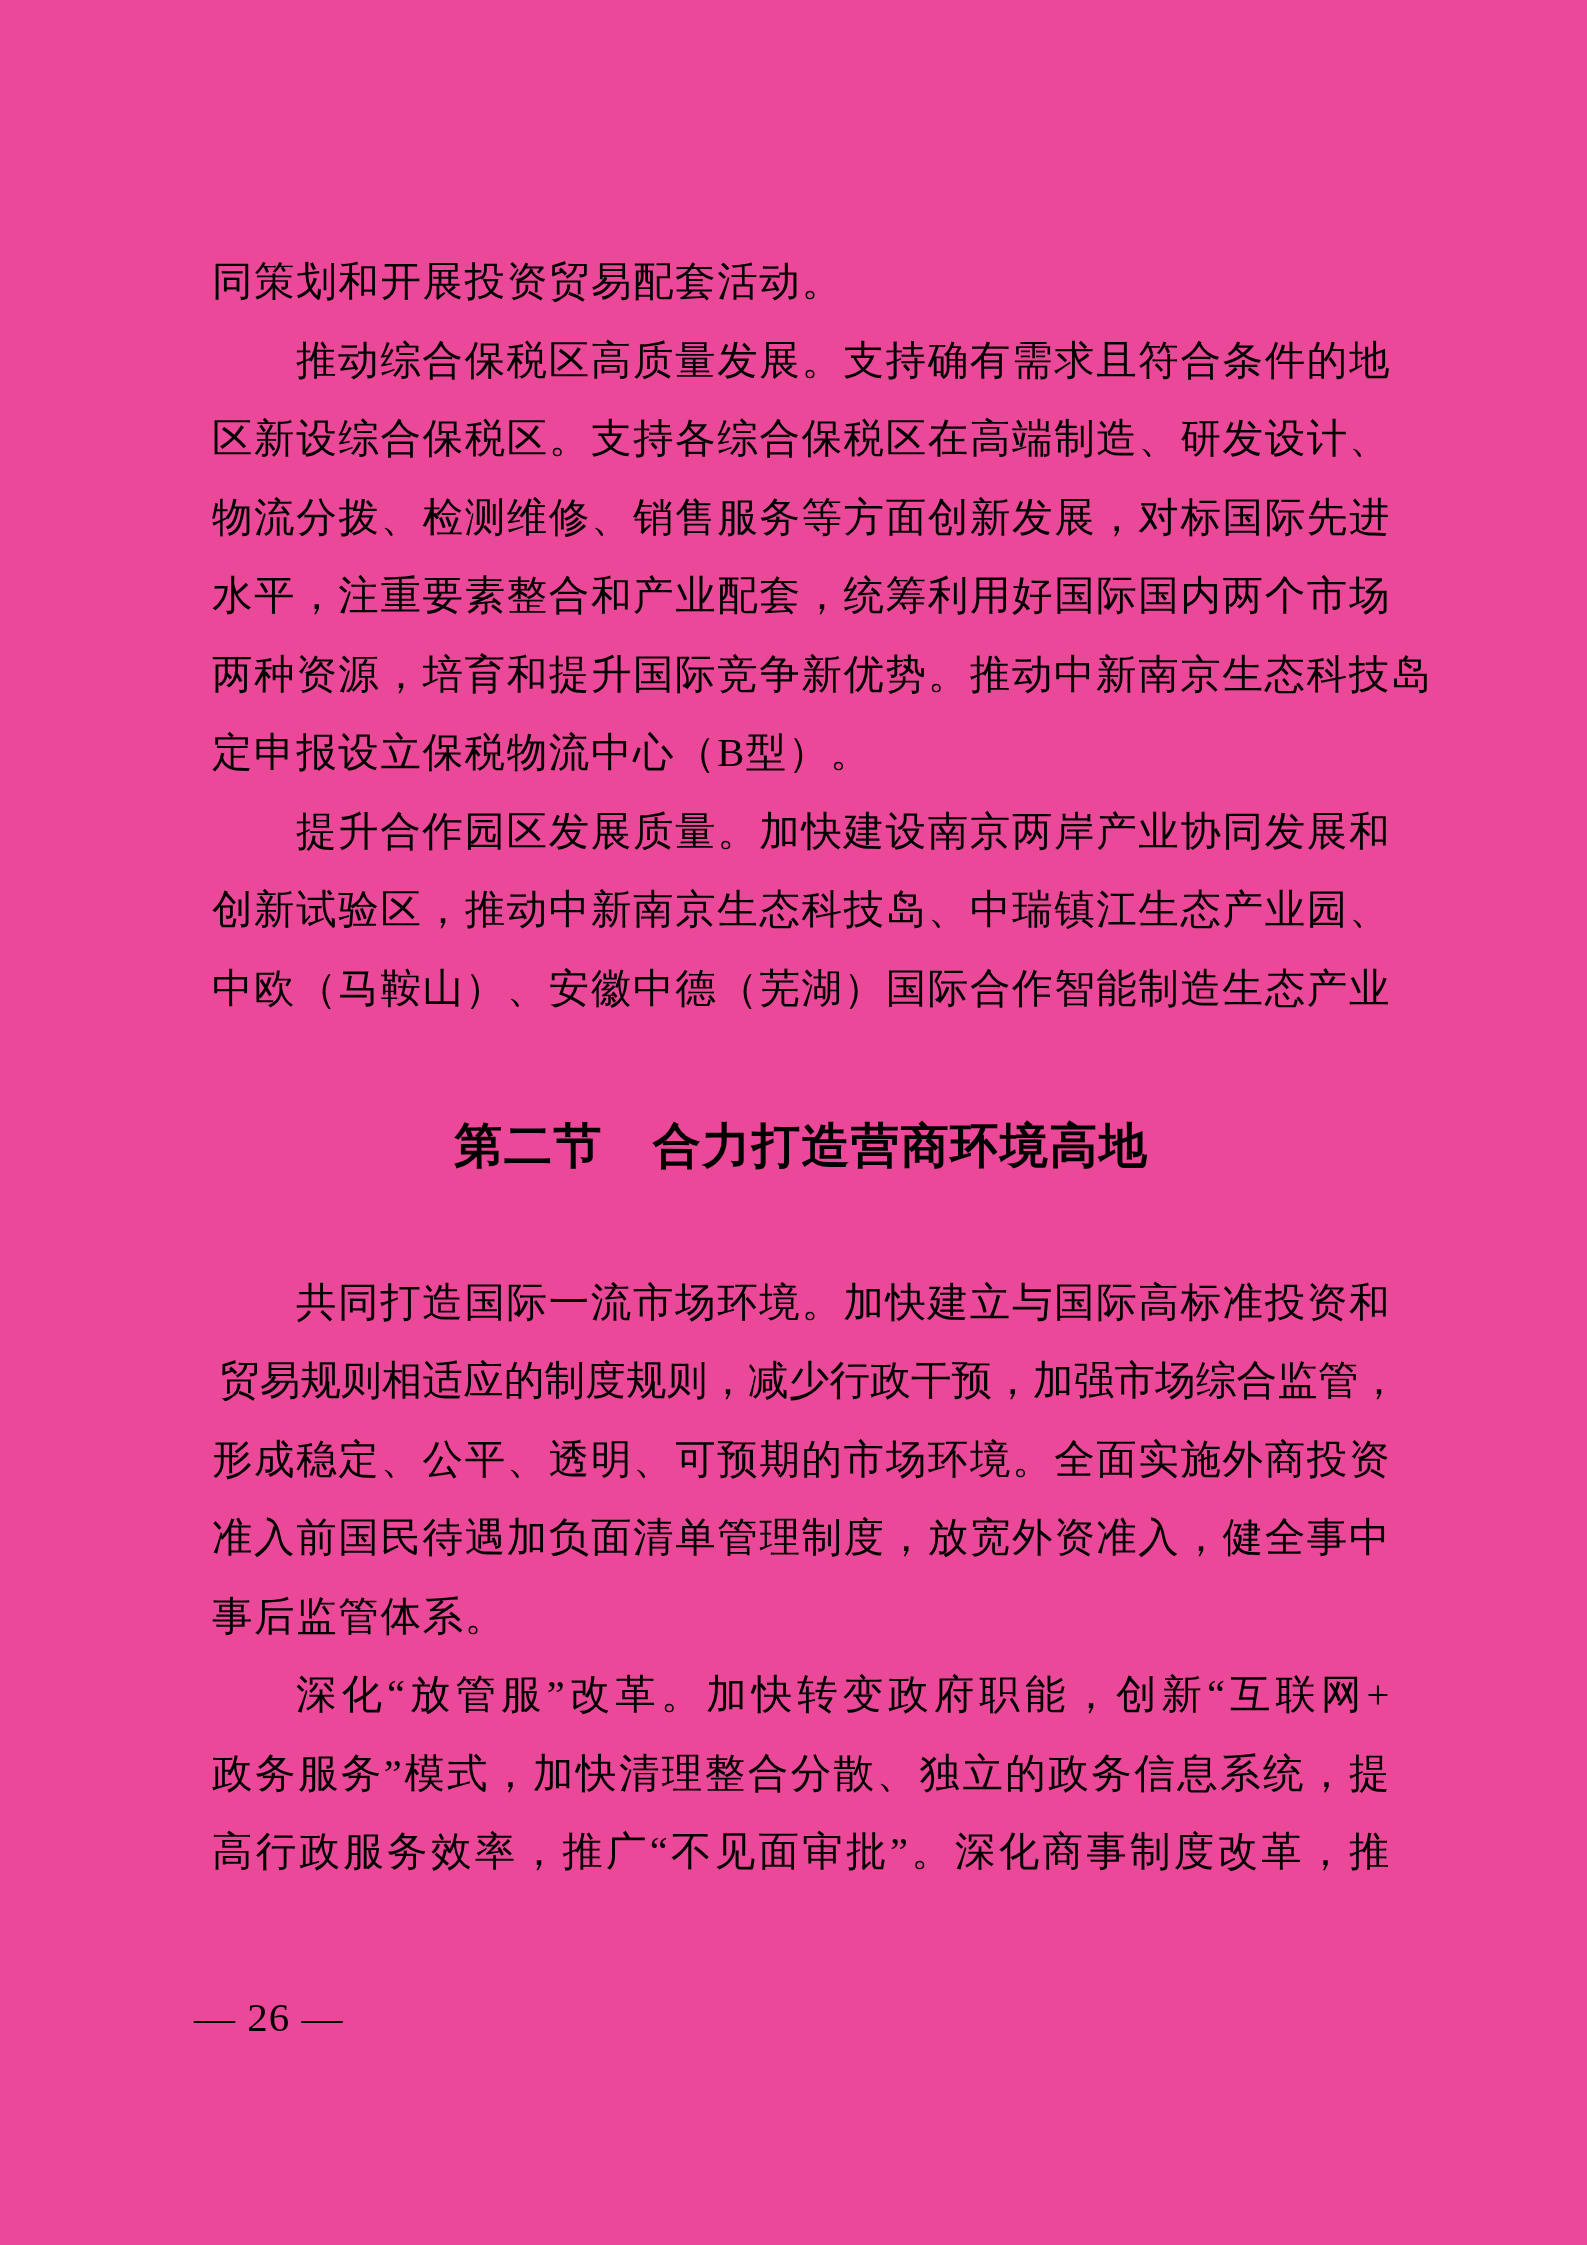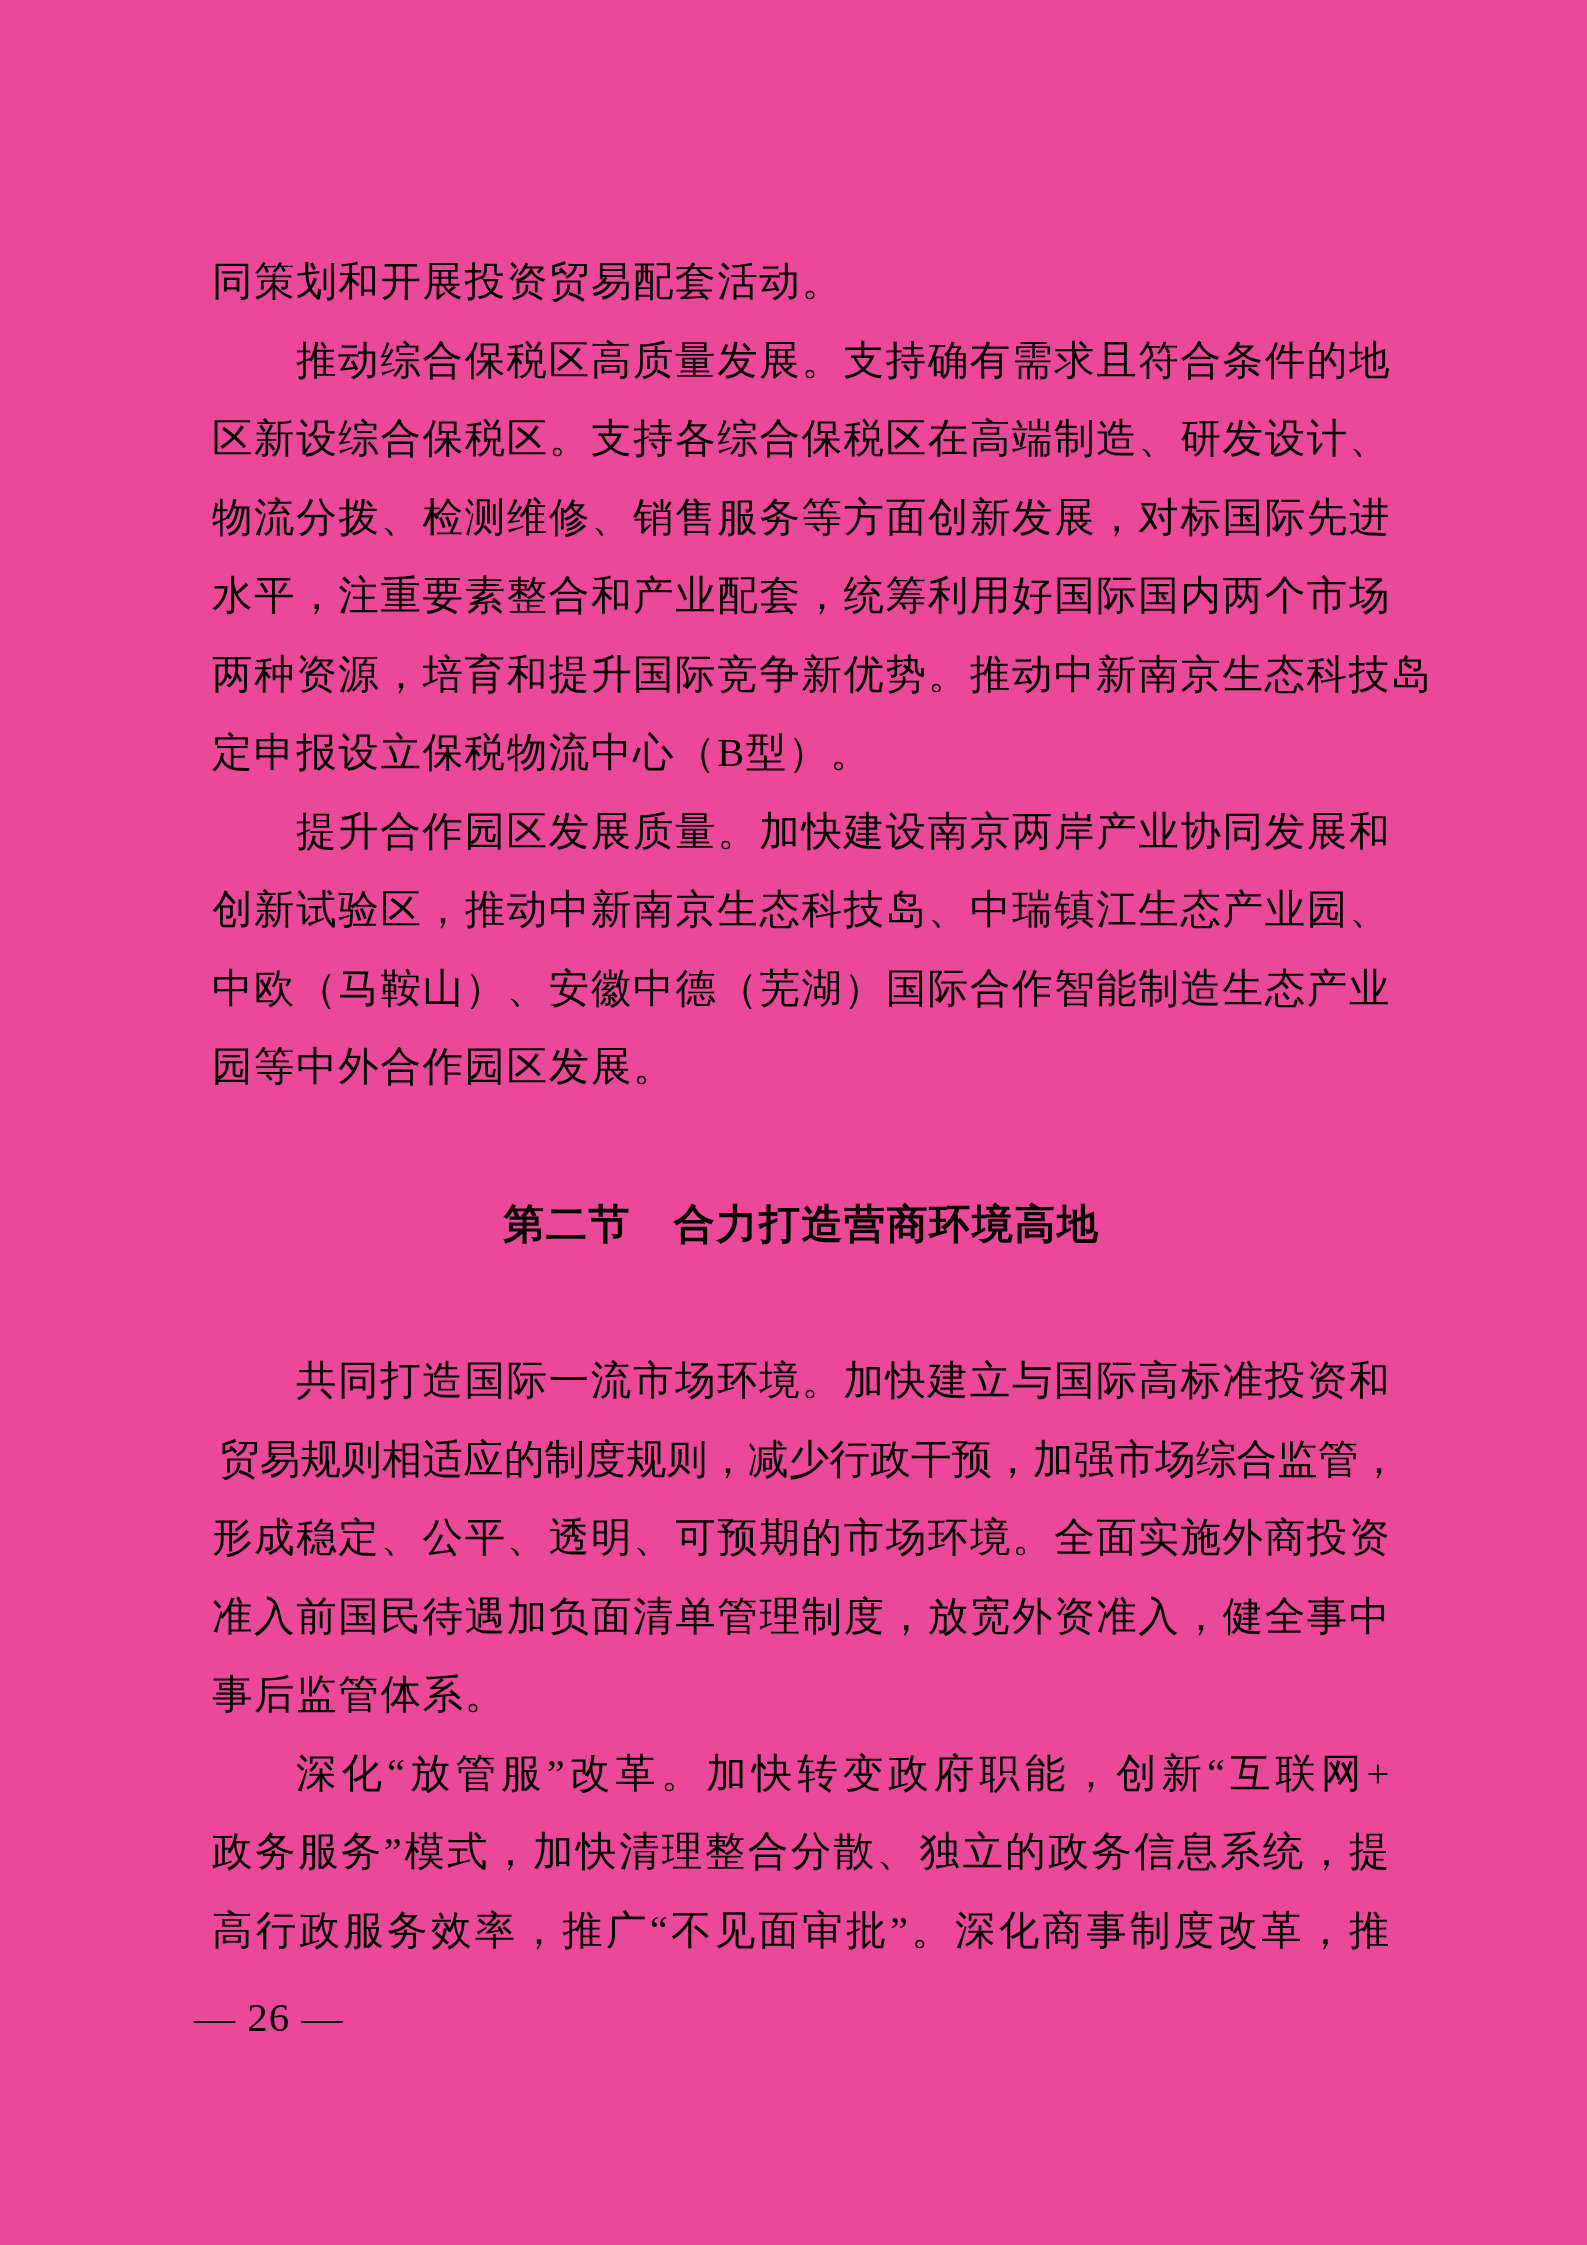--- a/index.html
+++ b/index.html
@@ -34,21 +34,21 @@
   .end {
     text-align: left;
     text-align-last: left;
   }
   .indent { text-indent: 84px; }
   .squeeze { letter-spacing: 0.2px; text-align: left; text-align-last: left; margin-left: 7px; }
   .heading {
     text-align: center;
     text-align-last: center;
     font-weight: bold;
-    font-size: 41px;
+    font-size: 48px;
   }
   .spacer { }
   .footer {
     position: absolute;
     left: 194px;
     top: 1991px;
     height: 52px;
     line-height: 52px;
     font-size: 41px;
     letter-spacing: 1px;
@@ -63,21 +63,20 @@
     <div class="line end">同策划和开展投资贸易配套活动。</div>
     <div class="line fill indent">推动综合保税区高质量发展。支持确有需求且符合条件的地</div>
     <div class="line fill">区新设综合保税区。支持各综合保税区在高端制造、研发设计、</div>
     <div class="line fill">物流分拨、检测维修、销售服务等方面创新发展，对标国际先进</div>
     <div class="line fill">水平，注重要素整合和产业配套，统筹利用好国际国内两个市场</div>
     <div class="line fill">两种资源，培育和提升国际竞争新优势。推动中新南京生态科技岛</div>
     <div class="line end">定申报设立保税物流中心（B型）。</div>
     <div class="line fill indent">提升合作园区发展质量。加快建设南京两岸产业协同发展和</div>
     <div class="line fill">创新试验区，推动中新南京生态科技岛、中瑞镇江生态产业园、</div>
     <div class="line fill">中欧（马鞍山）、安徽中德（芜湖）国际合作智能制造生态产业</div>
-    <div class="line end">园等中外合作园区发展。</div>
     <div class="line spacer"></div>
     <div class="line heading">第二节　合力打造营商环境高地</div>
     <div class="line spacer"></div>
     <div class="line fill indent">共同打造国际一流市场环境。加快建立与国际高标准投资和</div>
     <div class="line squeeze">贸易规则相适应的制度规则，减少行政干预，加强市场综合监管，</div>
     <div class="line fill">形成稳定、公平、透明、可预期的市场环境。全面实施外商投资</div>
     <div class="line fill">准入前国民待遇加负面清单管理制度，放宽外资准入，健全事中</div>
     <div class="line end">事后监管体系。</div>
     <div class="line fill indent">深化“放管服”改革。加快转变政府职能，创新“互联网+</div>
     <div class="line fill">政务服务”模式，加快清理整合分散、独立的政务信息系统，提</div>

